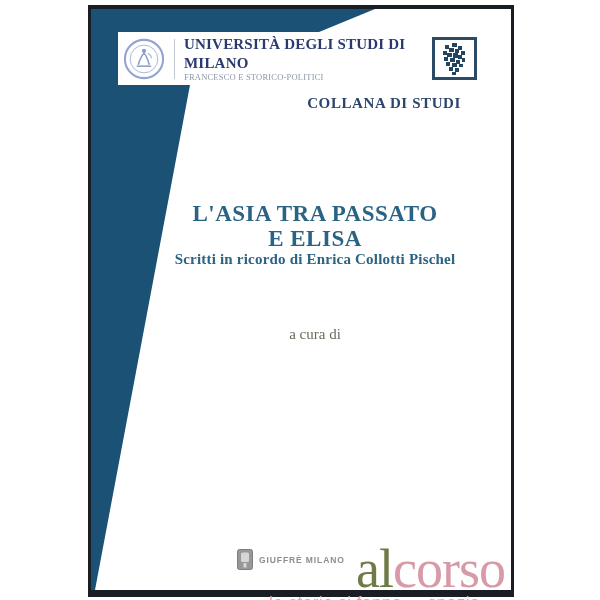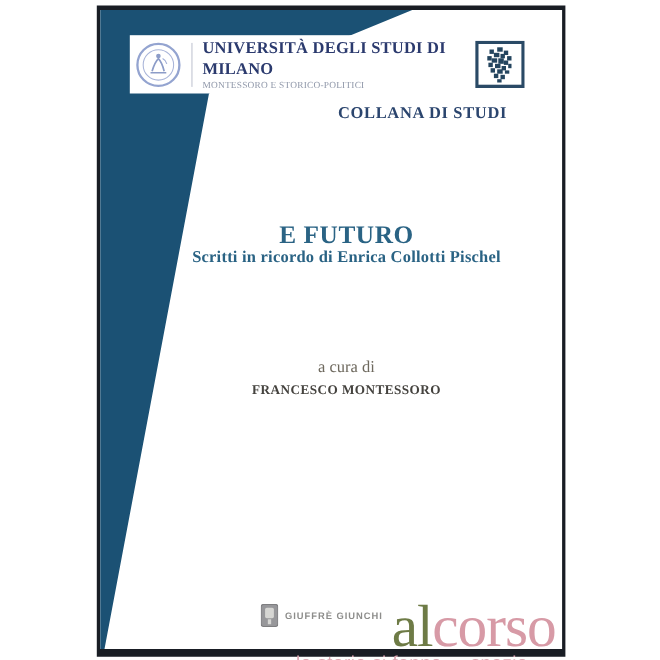--- a/index.html
+++ b/index.html
@@ -79,21 +79,21 @@
           <circle cx="22" cy="22" r="20" fill="#ffffff" stroke="#94a4d0" stroke-width="2.2"></circle>
           <circle cx="22" cy="22" r="14.5" fill="none" stroke="#a8b4d8" stroke-width="1"></circle>
           <circle cx="22" cy="13.5" r="2.2" fill="#8c9cc8"></circle>
           <path d="M16 28c2-7 4-10 6-12 2 2 4 6 5.5 12" stroke="#8c9cc8" fill="none" stroke-width="1.6"></path>
           <path d="M14.5 29.5h15" stroke="#8c9cc8" fill="none" stroke-width="1.6"></path>
           <path d="M26 16c2 1 3.5 3 4 5" stroke="#9fadd6" fill="none" stroke-width="1.1"></path>
         </svg>
         <div class="hdr-divider"></div>
         <div class="hdr-text">
           <div class="u-name">UNIVERSITÀ DEGLI STUDI DI MILANO</div>
-          <div class="dept">MONTESSORO E STORICO-POLITICI</div>
+          <div class="dept">FRANCESCO E STORICO-POLITICI</div>
         </div>
       </div>
 
       <svg class="emblem" viewBox="0 0 45 43">
         <rect x="1.5" y="1.5" width="42" height="40" fill="#ffffff" stroke="#2a4a66" stroke-width="3"></rect>
         <g fill="#24455f">
           <rect x="20" y="6" width="5" height="4"></rect>
             <rect x="13" y="8" width="4" height="4"></rect>
           <rect x="26" y="9" width="4" height="4"></rect>
             <rect x="17" y="11" width="5" height="4"></rect>
@@ -112,38 +112,38 @@
           <rect x="27" y="27" width="4" height="3"></rect>
             <rect x="17" y="30" width="4" height="4"></rect>
           <rect x="23" y="31" width="4" height="4"></rect>
             <rect x="20" y="35" width="4" height="3"></rect>
         </g>
       </svg>
 
       <div class="collana">COLLANA DI STUDI</div>
 
       <div class="title-block">
-        <div class="title-line">E FUTURO</div>
+        <div class="title-line">L'ASIA TRA PASSATO</div>
+        <div class="title-line">E ELISA</div>
         <div class="subtitle">Scritti in ricordo di Enrica Collotti Pischel</div>
       </div>
 
       <div class="editors-block">
         <div class="acura">a cura di</div>
         <div class="editors">
-          <div>FRANCESCO MONTESSORO</div>
         </div>
       </div>
 
       <div class="publisher-row">
         <svg class="pub-logo" viewBox="0 0 16 21">
           <rect x="0.5" y="0.5" width="15" height="20" rx="2" fill="#97979a" stroke="#7e7e80"></rect>
           <rect x="4" y="3.5" width="8" height="9.5" rx="1.5" fill="#d6d6d3"></rect>
           <rect x="6.5" y="14" width="3" height="4.5" fill="#d6d6d3"></rect>
         </svg>
-        <span class="pub-text">GIUFFRÈ GIUNCHI</span>
+        <span class="pub-text">GIUFFRÈ MILANO</span>
       </div>
 
     </div>
   </div>
 
   <div class="watermark">
     <div class="brand">
       <span class="brand-al">al</span><span class="brand-corso">corso</span>
     </div>
     <div class="tagline">

